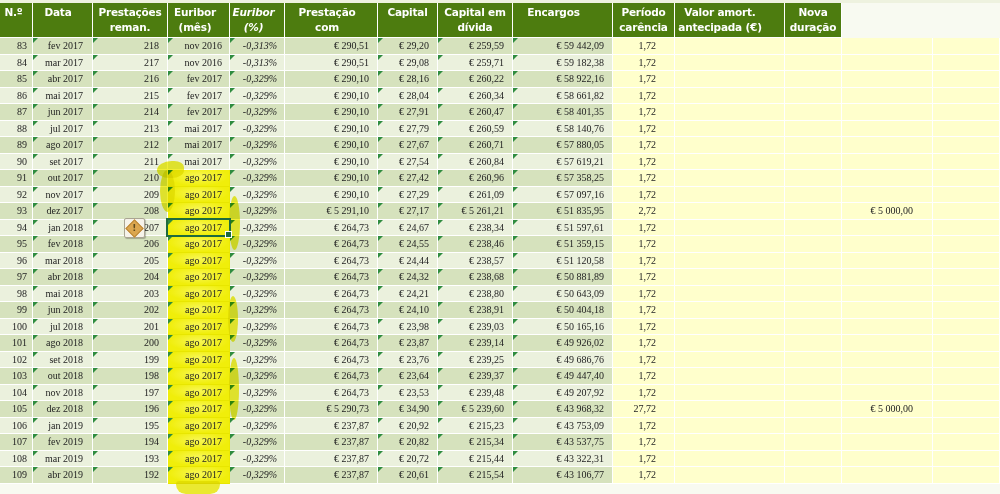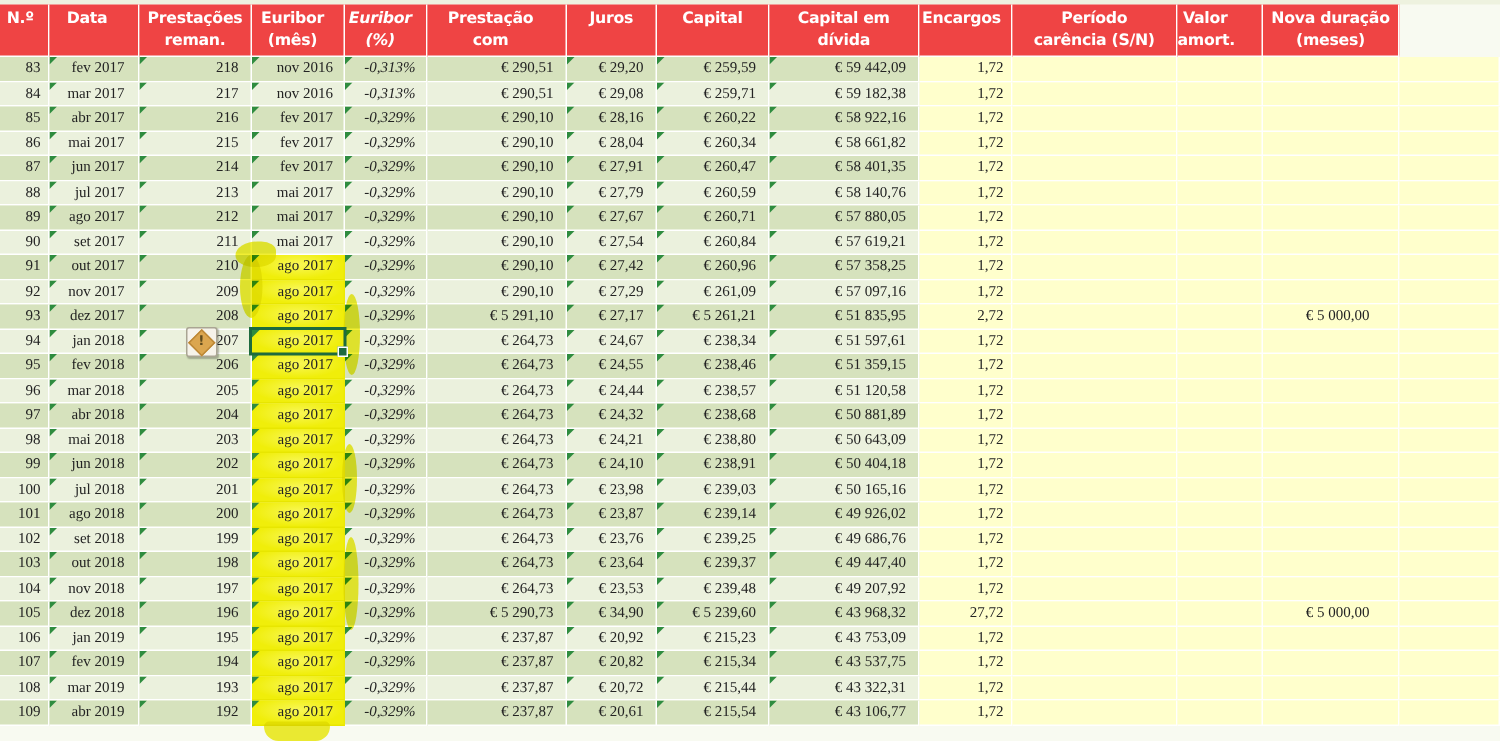--- a/index.html
+++ b/index.html
@@ -5,21 +5,21 @@
   html,body{margin:0;padding:0;background:#ffffff;}
   .sheet{
     position:relative;width:1000px;height:494px;overflow:hidden;
     font-family:"DejaVu Sans","Liberation Sans",sans-serif;
     background:#f8faf1;
   }
   .topstrip{height:3px;background:#eef2df;}
   .grid{display:grid;}
   .hd{
     box-sizing:border-box;height:35px;
-    background:#ef4444;color:#ffffff;
+    background:#4d7c0f;color:#ffffff;
     font-size:10.5px;font-weight:bold;line-height:15px;
     text-align:center;white-space:pre-line;padding-top:2px;
     border-right:1px solid #ffffff;border-bottom:1px solid #ffffff;
     overflow:hidden;letter-spacing:-0.2px;
   }
   .c{
     position:relative;box-sizing:border-box;height:16.5px;
     font-size:10px;line-height:16px;color:#232323;
     text-align:right;padding-right:8px;
     border-right:1px solid #ffffff;border-bottom:1px solid #ffffff;
@@ -31,21 +31,21 @@
   .tri::before{
     content:"";position:absolute;left:0;top:0;width:0;height:0;
     border-top:5px solid #2f8c3f;border-right:5px solid transparent;
   }
   .col-n{padding-right:5px;}
   .col-data{padding-right:9px;}
   .col-euribor_mes{padding-right:7px;}
   .col-euribor_pct{padding-right:7px;font-style:italic;}
   .col-prest_encargos{padding-right:8px;}
   .col-capital_divida{}
-  .col-encargos{padding-right:5px;}
+  .col-encargos{padding-right:18px;}
   .col-valor_amort{padding-right:19px;}
   .hl{
     background:#f0ee0a;
     background-image:radial-gradient(ellipse at 50% 40%, rgba(255,255,150,.55), rgba(255,255,150,0) 70%);
     border-bottom-color:#e8e600;border-right-color:#ece905;
   }
   
   .blob{position:absolute;background:#eeea00;mix-blend-mode:multiply;opacity:.8;pointer-events:none;}
   .blob-top{left:157px;top:161px;width:27px;height:17px;border-radius:60% 40% 50% 50%;}
   .blob-left{left:160px;top:170px;width:15px;height:42px;border-radius:50%;}
@@ -87,21 +87,20 @@
       <div class="hd col-n">N.º</div>
       <div class="hd col-data">Data</div>
       <div class="hd col-prest_reman">Prestações
 reman.</div>
       <div class="hd col-euribor_mes">Euribor
 (mês)</div>
       <div class="hd col-euribor_pct">Euribor
 (%)</div>
       <div class="hd col-prest_encargos">Prestação com
 encargos</div>
-      <div class="hd col-juros">Juros</div>
       <div class="hd col-capital">Capital</div>
       <div class="hd col-capital_divida">Capital em dívida</div>
       <div class="hd col-encargos">Encargos</div>
       <div class="hd col-periodo_carencia">Período
 carência (S/N)</div>
       <div class="hd col-valor_amort">Valor amort.
 antecipada (€)</div>
       <div class="hd col-nova_duracao">Nova duração
 (meses)</div>
     </div>

